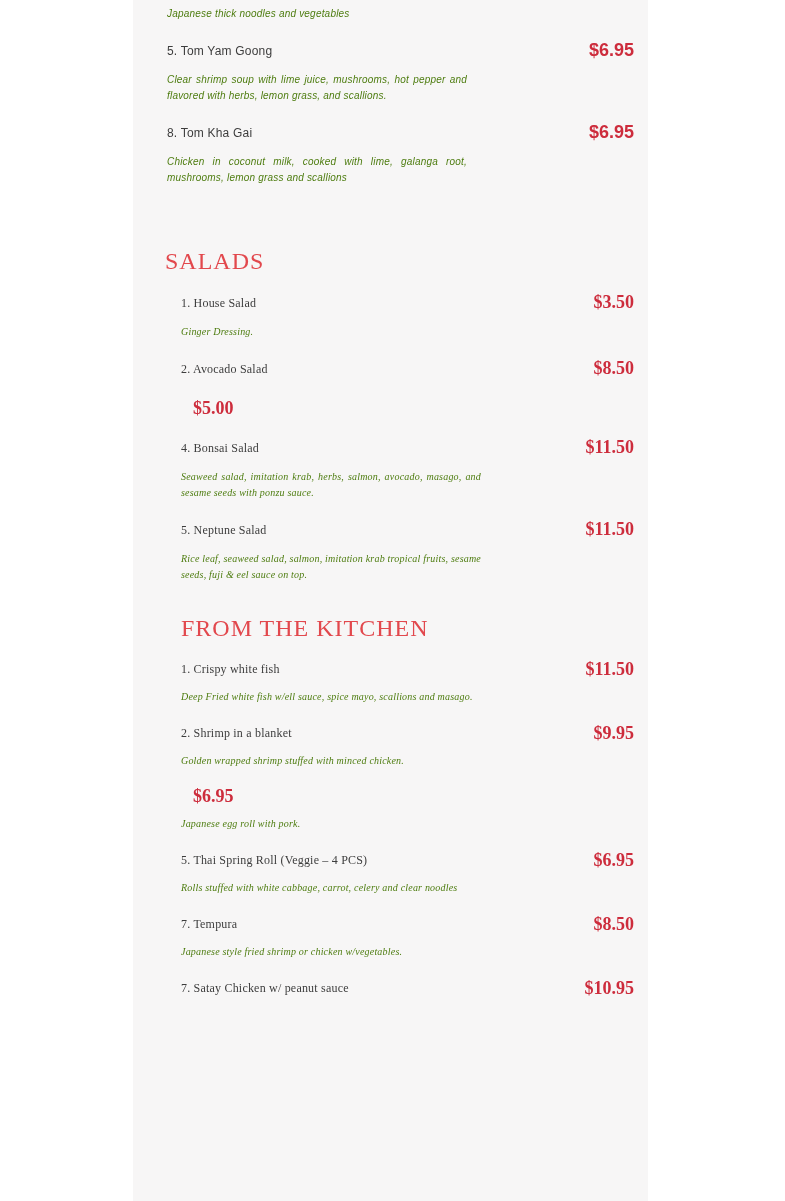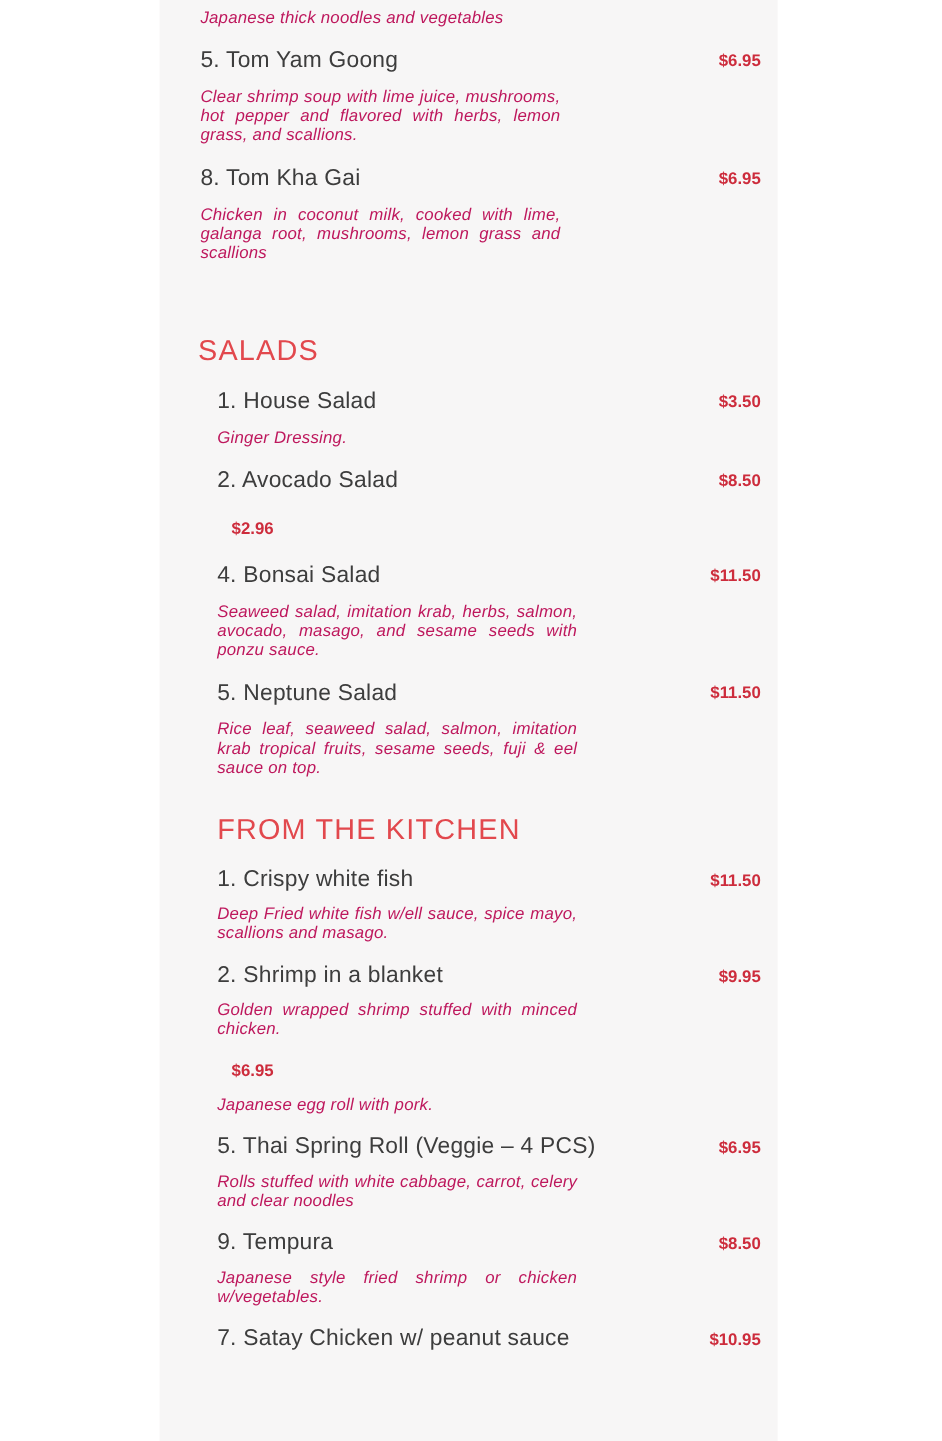--- a/index.html
+++ b/index.html
@@ -23,21 +23,21 @@
     height: 1201px;
     background: #f7f6f6;
     box-sizing: border-box;
     padding-top: 6px;
     overflow: hidden;
   }
   .menu-section {
     padding-right: 14px;
   }
   .sec0 { padding-left: 34px; }
-  .sec1, .sec2 { padding-left: 48px; }
+  .sec1, .sec2 { padding-left: 48px; font-family: Liberation Serif, serif; }
 
   .section-heading {
     font-size: 24px;
     line-height: 26px;
     font-weight: 500;
     color: #e2484d;
     letter-spacing: 1px;
     margin: 62px 0 10px 0;
   }
   .sec1 .section-heading { margin-left: -16px; }
@@ -45,41 +45,41 @@
 
   .item-row {
     display: flex;
     justify-content: space-between;
     align-items: flex-start;
     margin-top: 18px;
   }
   .sec2 .item-row { margin-top: 17px; align-items: center; }
 
   .item-name {
-    font-size: 19px;
+    font-size: 12px;
     line-height: 22px;
     font-weight: 500;
     color: #3d3d3d;
     letter-spacing: 0.2px;
     margin: 0;
   }
   .item-price {
-    font-size: 14px;
+    font-size: 18px;
     line-height: 21px;
     font-weight: 700;
     color: #cd2c3c;
     white-space: nowrap;
     padding-left: 12px;
     flex-shrink: 0;
   }
   .desc {
     font-style: italic;
-    font-size: 14px;
+    font-size: 10px;
     line-height: 16px;
-    color: #be185d;
+    color: #4d7c0f;
     letter-spacing: 0.2px;
     width: 300px;
     text-align: justify;
     margin: 10px 0 0 0;
   }
   .sec2 .desc { margin-top: 9px; }
   .clipped-desc { margin: 0; }
 </style>
 </head>
 <body>
@@ -119,21 +119,21 @@
 
     <div class="menu-item">
       <div class="item-row">
         <h3 class="item-name">2. Avocado Salad</h3>
         <span class="item-price">$8.50</span>
       </div>
     </div>
 
     <div class="menu-item">
       <div class="item-row">
-        <span class="item-price">$2.96</span>
+        <span class="item-price">$5.00</span>
       </div>
     </div>
 
     <div class="menu-item">
       <div class="item-row">
         <h3 class="item-name">4. Bonsai Salad</h3>
         <span class="item-price">$11.50</span>
       </div>
       <p class="desc">Seaweed salad, imitation krab, herbs, salmon, avocado, masago, and sesame seeds with ponzu sauce.</p>
     </div>
@@ -177,21 +177,21 @@
     <div class="menu-item">
       <div class="item-row">
         <h3 class="item-name">5. Thai Spring Roll (Veggie – 4 PCS)</h3>
         <span class="item-price">$6.95</span>
       </div>
       <p class="desc">Rolls stuffed with white cabbage, carrot, celery and clear noodles</p>
     </div>
 
     <div class="menu-item">
       <div class="item-row">
-        <h3 class="item-name">9. Tempura</h3>
+        <h3 class="item-name">7. Tempura</h3>
         <span class="item-price">$8.50</span>
       </div>
       <p class="desc">Japanese style fried shrimp or chicken w/vegetables.</p>
     </div>
 
     <div class="menu-item">
       <div class="item-row">
         <h3 class="item-name">7. Satay Chicken w/ peanut sauce</h3>
         <span class="item-price">$10.95</span>
       </div>

